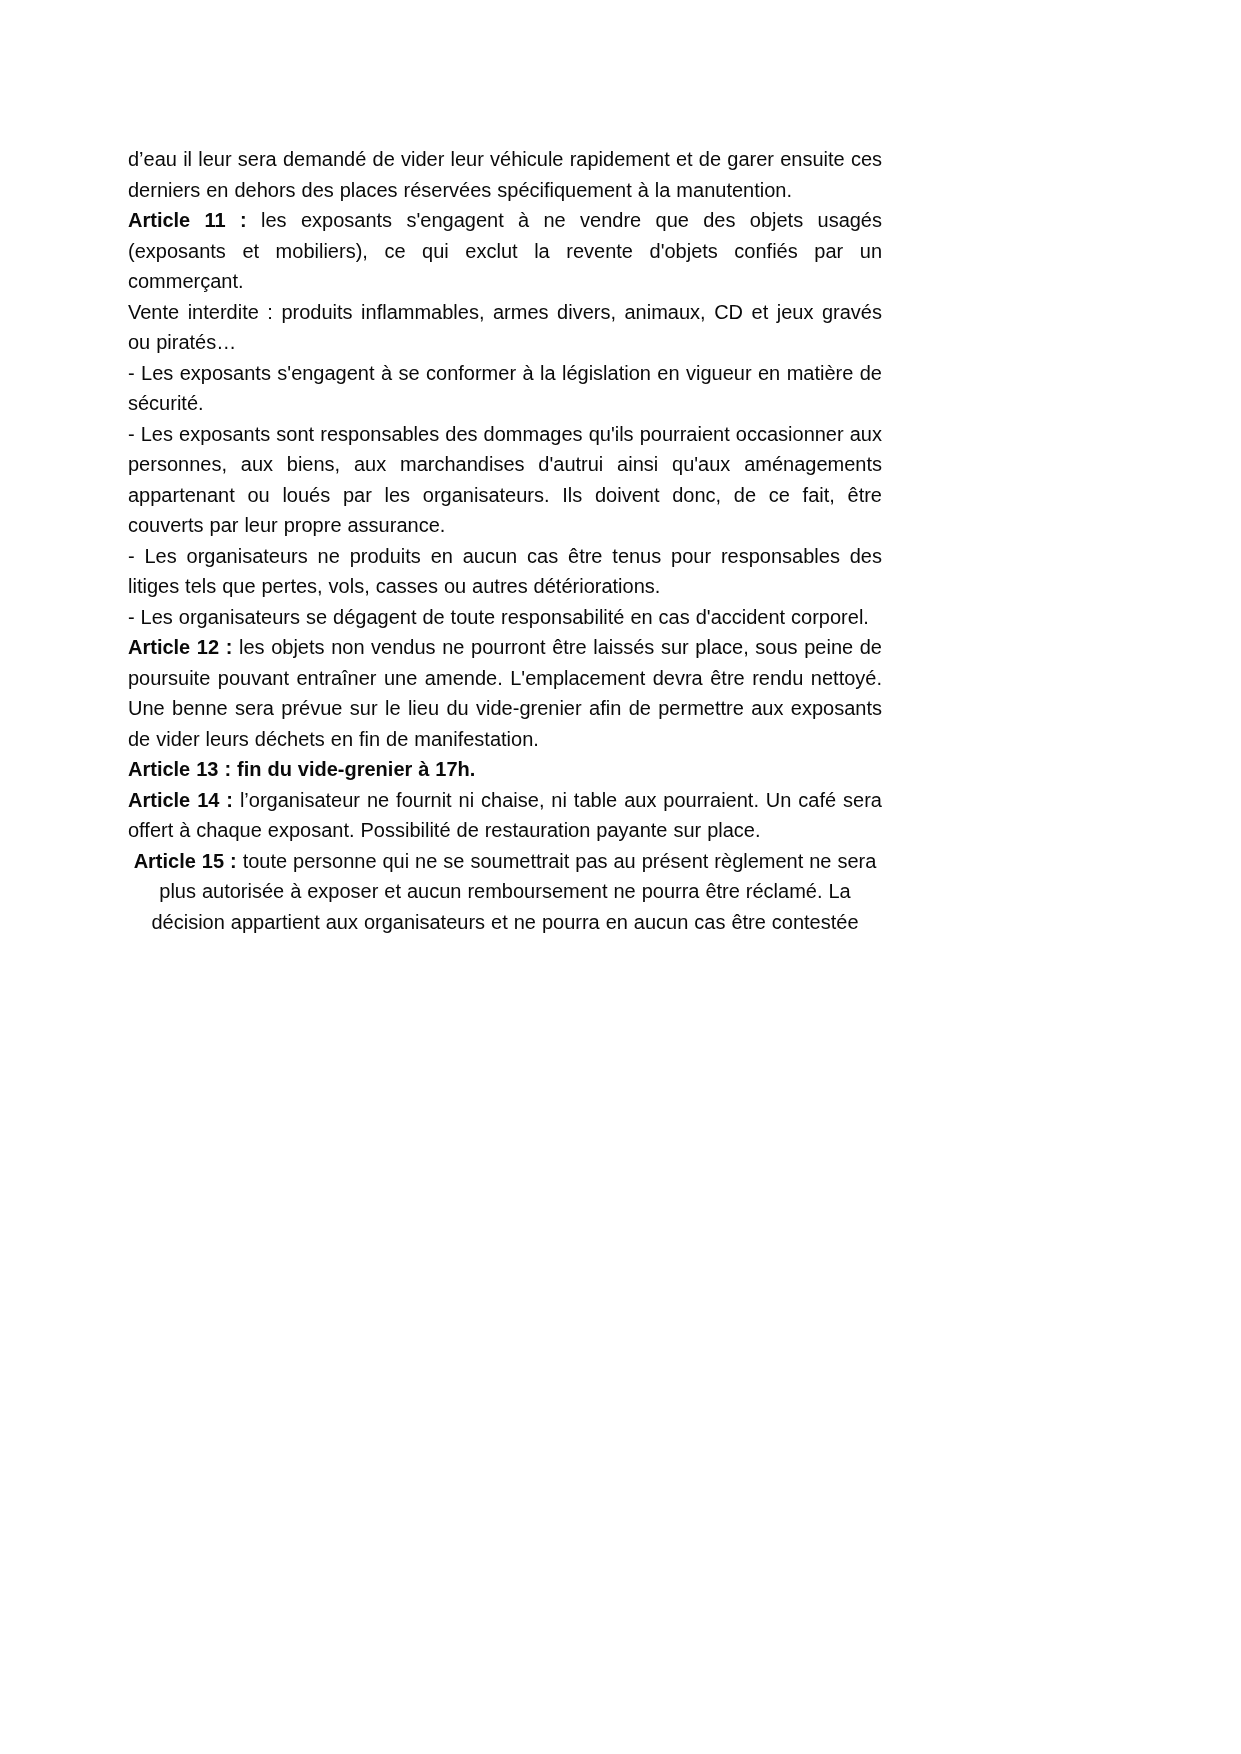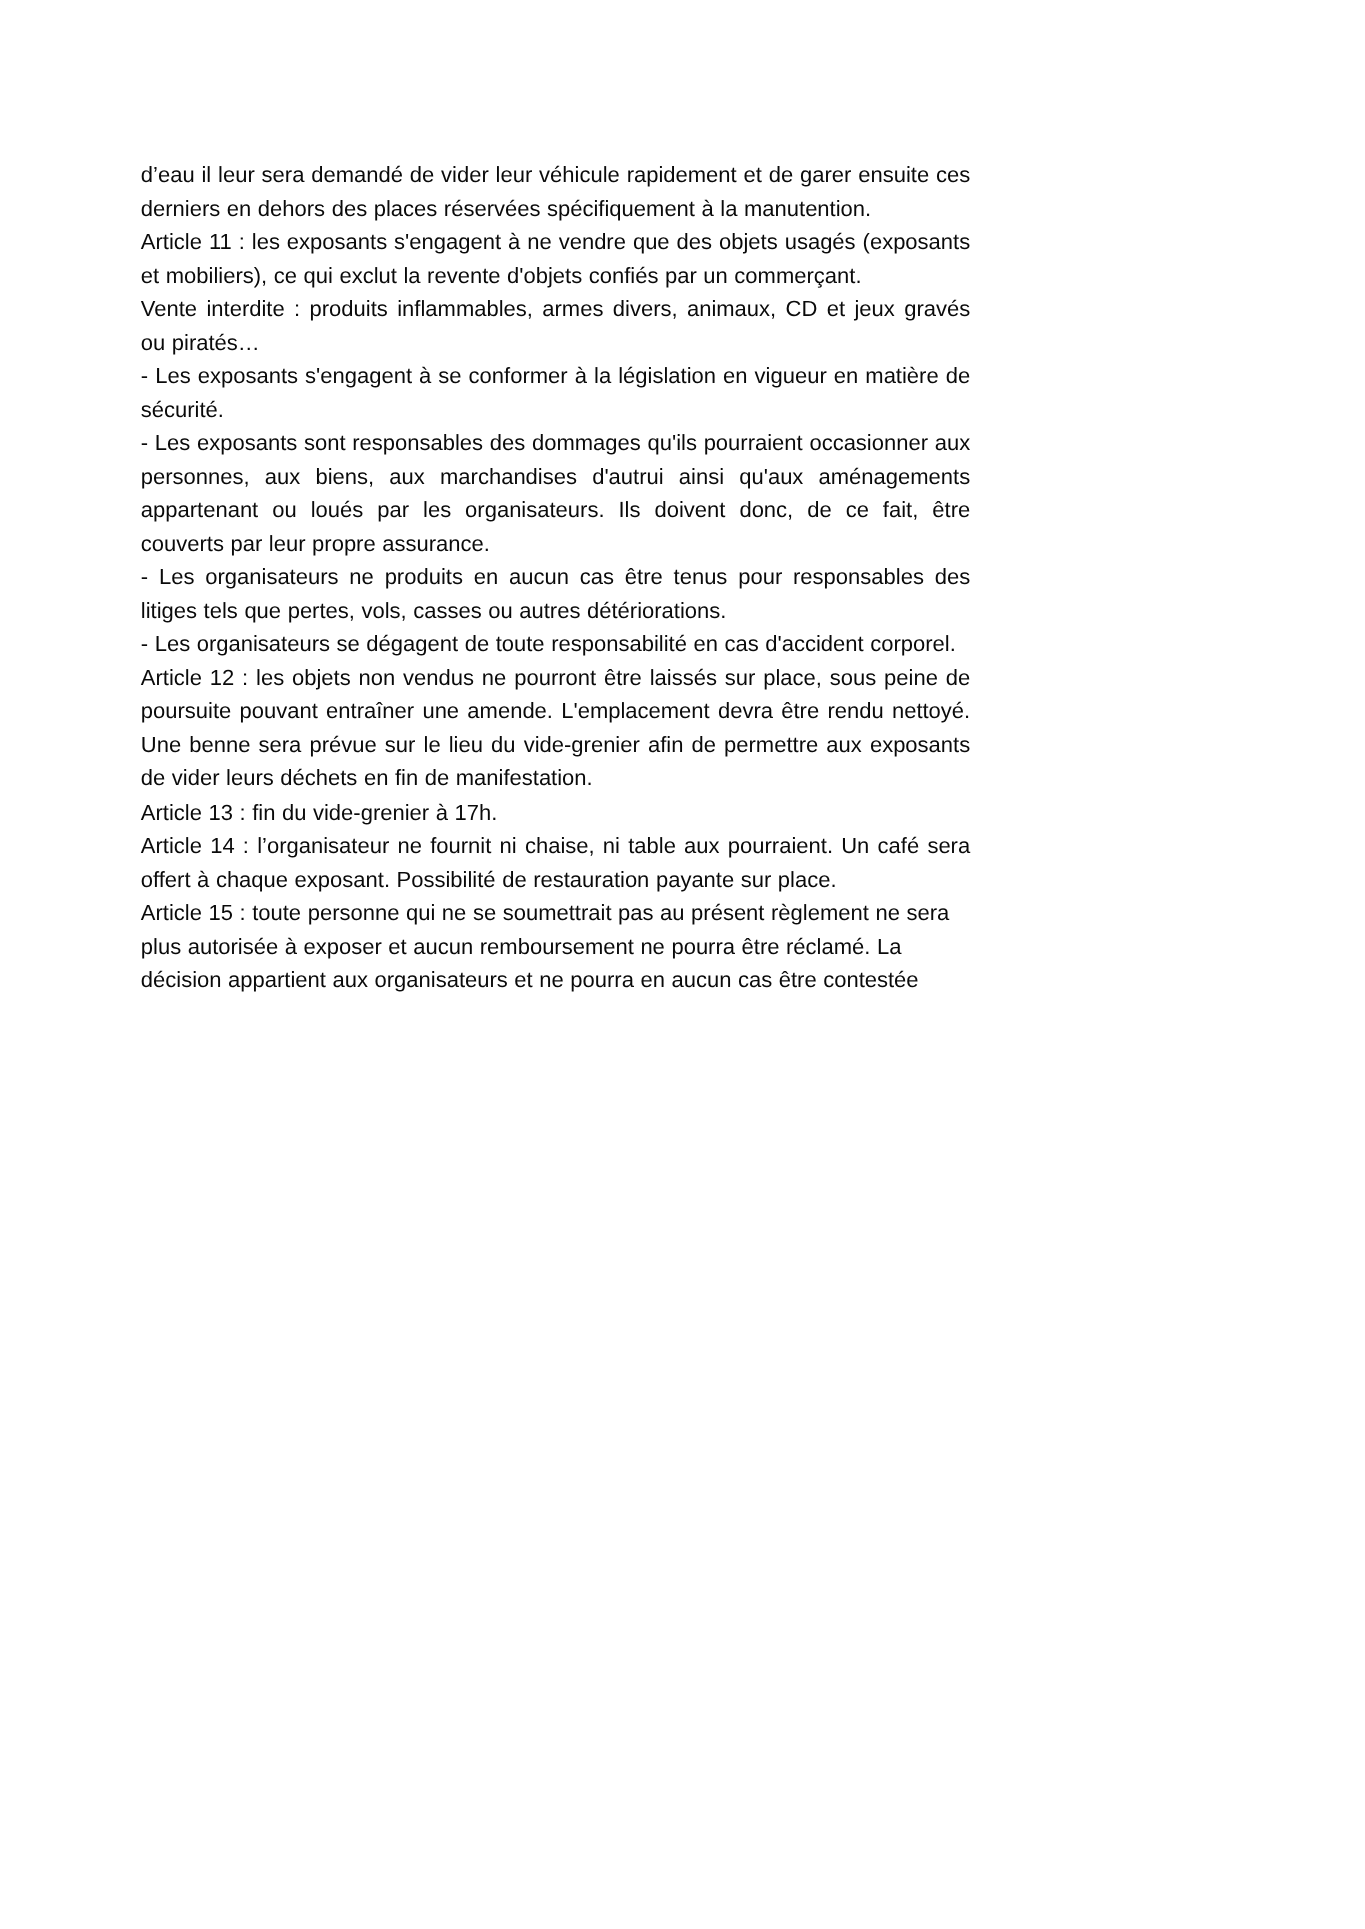--- a/index.html
+++ b/index.html
@@ -25,24 +25,24 @@
     padding: 0;
     font-family: "Liberation Sans", sans-serif;
     font-size: 20px;
     line-height: 30.5px;
     color: #0a0a0a;
     text-align: justify;
     word-spacing: 0.02em;
   }
   
   .para:last-child {
-    text-align: left;
+    text-align: center;
   }
   .seg.bold {
-    font-weight: normal;
+    font-weight: bold;
   }
 </style>
 </head>
 <body>
 
 <div class="page">
   <div class="doc-body">
       <p class="para"><span class="seg">d’eau il leur sera demandé de vider leur véhicule rapidement et de garer ensuite ces derniers en dehors des places réservées spécifiquement à la manutention.</span></p>
       <p class="para"><span class="seg bold">Article 11&nbsp;:</span><span class="seg"> les exposants s'engagent à ne vendre que des objets usagés (exposants et mobiliers), ce qui exclut la revente d'objets confiés par un commerçant.</span></p>
       <p class="para"><span class="seg">Vente interdite&nbsp;: produits inflammables, armes divers, animaux, CD et jeux gravés ou piratés…</span></p>

